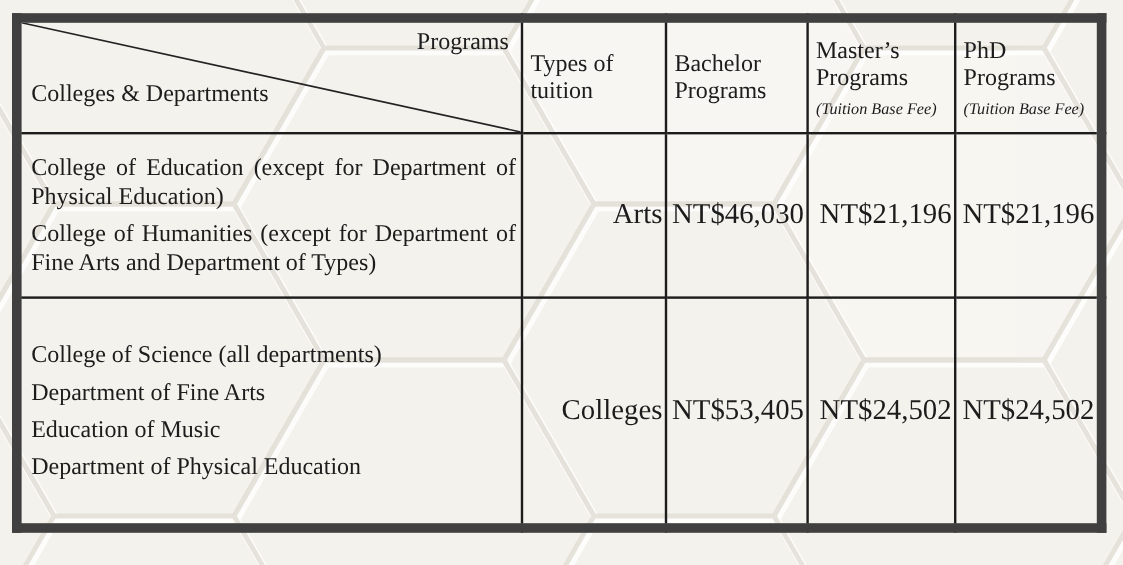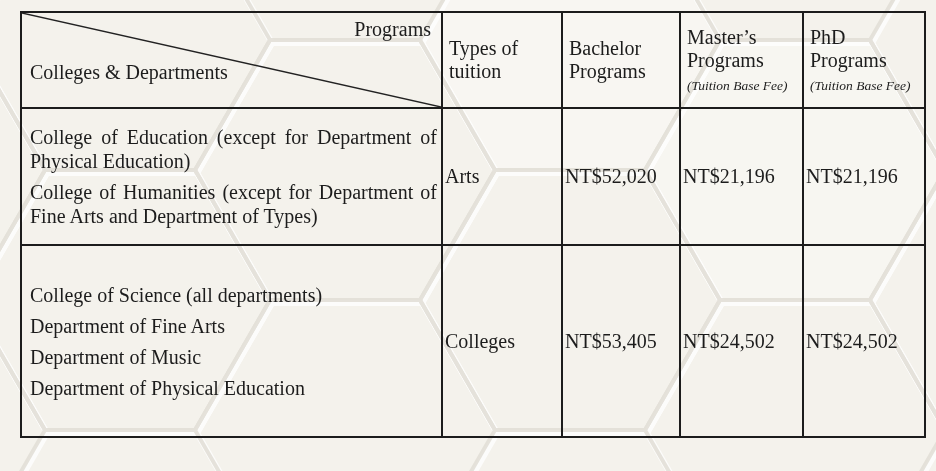--- a/index.html
+++ b/index.html
@@ -16,27 +16,27 @@
     color: #1c1c1c;
   }
   .hex-bg {
     position: absolute;
     left: 0;
     top: 0;
     z-index: 0;
   }
   table.fee-table {
     position: absolute;
-    left: 20px;
+    left: 10px;
     top: 11px;
     z-index: 1;
     border-collapse: collapse;
     table-layout: fixed;
     background: transparent;
-    border: 2px solid #404040;
+    border: 8px solid #404040;
   }
   .fee-table th, .fee-table td {
     border: 2px solid #1c1c1c;
     font-weight: normal;
     vertical-align: middle;
     overflow: hidden;
   }
   
   .corner-cell {
     position: relative;
@@ -78,22 +78,22 @@
   .colleges-cell {
     text-align: justify;
     padding: 2px 4px 2px 8px;
     font-size: 20px;
   }
   .colleges-cell p {
     margin: 7px 0;
     line-height: 1.2;
   }
   .center-cell {
-    text-align: left;
-    font-size: 20px;
+    text-align: right;
+    font-size: 24px;
     padding: 0 2px;
   }
 </style>
 </head>
 <body>
 
 <svg class="hex-bg" width="936" height="471" viewBox="0 0 936 471" aria-hidden="true">
   <g fill="none" stroke="#ffffff" stroke-width="6" opacity="0.8" transform="translate(2,3)">
     <polygon points="-30,40 45,-90 195,-90 270,40 195,170 45,170"></polygon>
     <polygon points="-30,300 45,170 195,170 270,300 195,430 45,430"></polygon>
@@ -157,30 +157,30 @@
       <span class="head-sub">(Tuition Base Fee)</span>
     </th>
   </tr>
 
   <tr style="height:137px">
     <td class="colleges-cell">
       <p>College of Education (except for Department of Physical Education)</p>
       <p>College of Humanities (except for Department of Fine Arts and Department of Types)</p>
     </td>
     <td class="center-cell">Arts</td>
-    <td class="center-cell">NT$52,020</td>
+    <td class="center-cell">NT$46,030</td>
     <td class="center-cell">NT$21,196</td>
     <td class="center-cell">NT$21,196</td>
   </tr>
 
   <tr style="height:192px">
     <td class="colleges-cell">
       <p>College of Science (all departments)</p>
       <p>Department of Fine Arts</p>
-      <p>Department of Music</p>
+      <p>Education of Music</p>
       <p>Department of Physical Education</p>
     </td>
     <td class="center-cell">Colleges</td>
     <td class="center-cell">NT$53,405</td>
     <td class="center-cell">NT$24,502</td>
     <td class="center-cell">NT$24,502</td>
   </tr>
 
 </tbody>
   </table>

